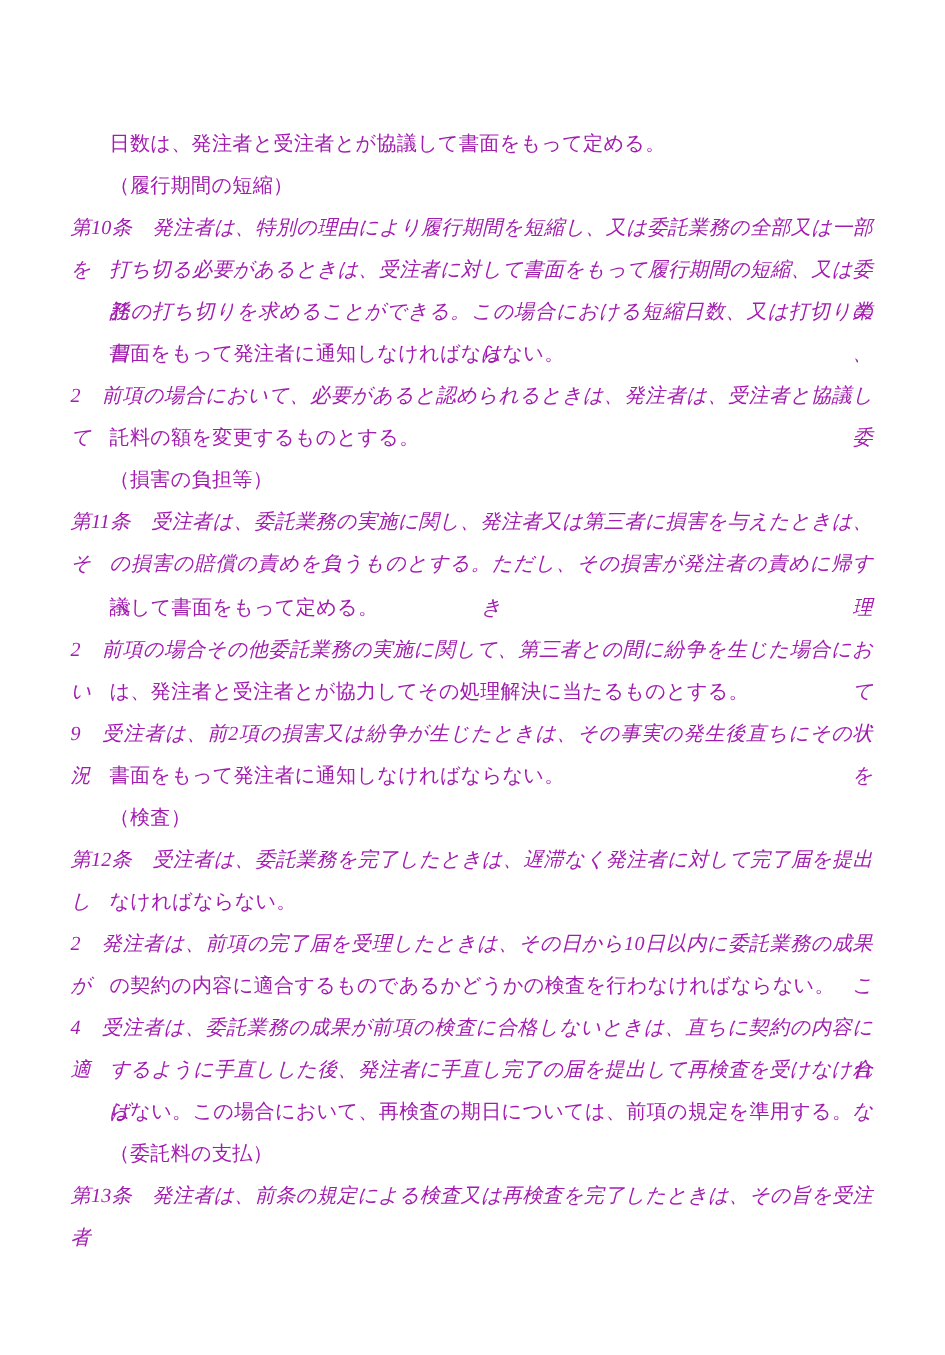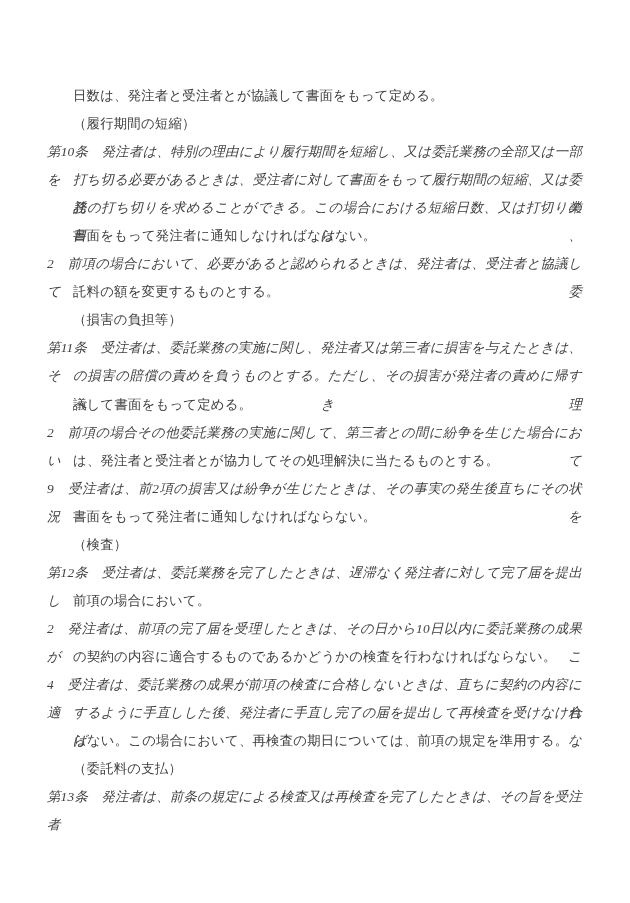--- a/index.html
+++ b/index.html
@@ -25,21 +25,21 @@
     left: 47px;
     top: 82px;
     width: 535px;
   }
   .ln {
     height: 28.05px;
     line-height: 28.05px;
     font-size: 13.4px;
     letter-spacing: 0.2px;
     white-space: nowrap;
-    color: #404040;
+    color: #a21caf;
   }
   
   .ind {
     padding-left: 26px;
     width: 509px;
   }
   
   .jus {
     white-space: normal;
     text-align: justify;
@@ -64,21 +64,21 @@
     <div class="ln ind">（損害の負担等）</div>
     <div class="ln jus">第11条　受注者は、委託業務の実施に関し、発注者又は第三者に損害を与えたときは、そ</div>
     <div class="ln ind jus">の損害の賠償の責めを負うものとする。ただし、その損害が発注者の責めに帰すべき理</div>
     <div class="ln ind">議して書面をもって定める。</div>
     <div class="ln jus">2　前項の場合その他委託業務の実施に関して、第三者との間に紛争を生じた場合において</div>
     <div class="ln ind">は、発注者と受注者とが協力してその処理解決に当たるものとする。</div>
     <div class="ln jus">9　受注者は、前2項の損害又は紛争が生じたときは、その事実の発生後直ちにその状況を</div>
     <div class="ln ind">書面をもって発注者に通知しなければならない。</div>
     <div class="ln ind">（検査）</div>
     <div class="ln jus">第12条　受注者は、委託業務を完了したときは、遅滞なく発注者に対して完了届を提出し</div>
-    <div class="ln ind">前項の場合において。</div>
+    <div class="ln ind">なければならない。</div>
     <div class="ln jus">2　発注者は、前項の完了届を受理したときは、その日から10日以内に委託業務の成果がこ</div>
     <div class="ln ind">の契約の内容に適合するものであるかどうかの検査を行わなければならない。</div>
     <div class="ln jus">4　受注者は、委託業務の成果が前項の検査に合格しないときは、直ちに契約の内容に適合</div>
     <div class="ln ind jus">するように手直しした後、発注者に手直し完了の届を提出して再検査を受けなければな</div>
     <div class="ln ind">らない。この場合において、再検査の期日については、前項の規定を準用する。</div>
     <div class="ln ind">（委託料の支払）</div>
     <div class="ln jus">第13条　発注者は、前条の規定による検査又は再検査を完了したときは、その旨を受注者</div>
   </div>
 </div>
 

